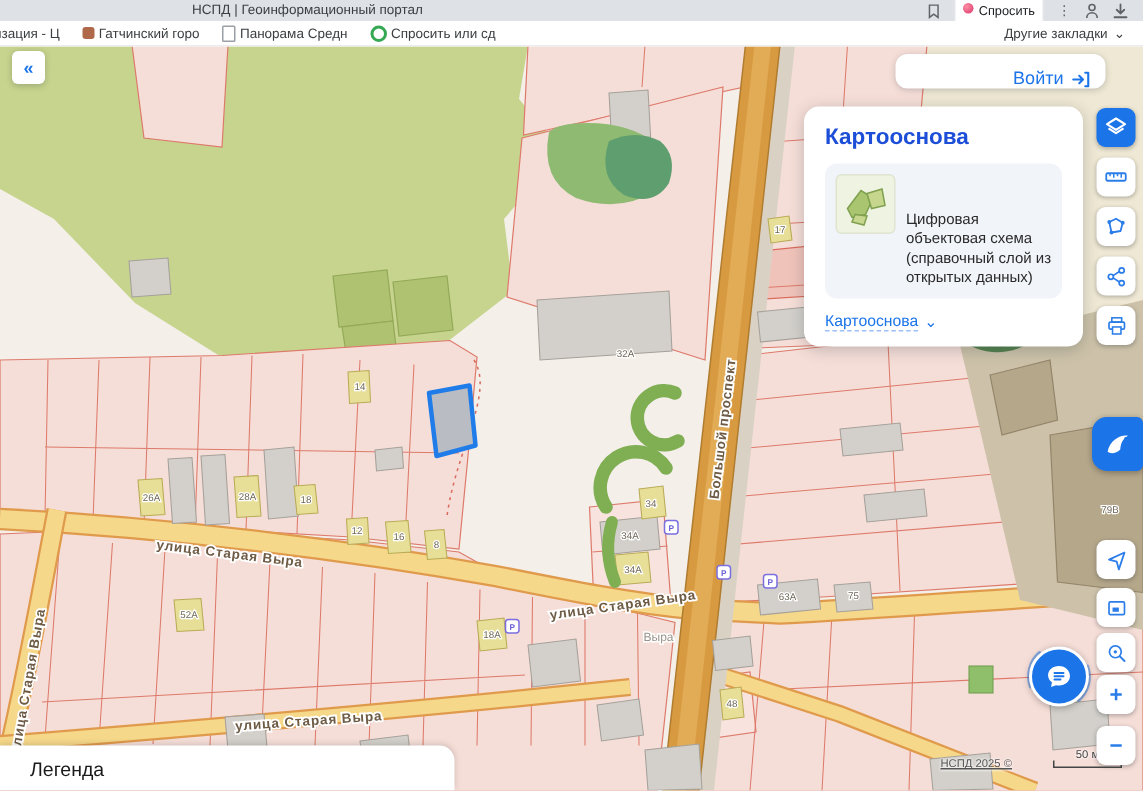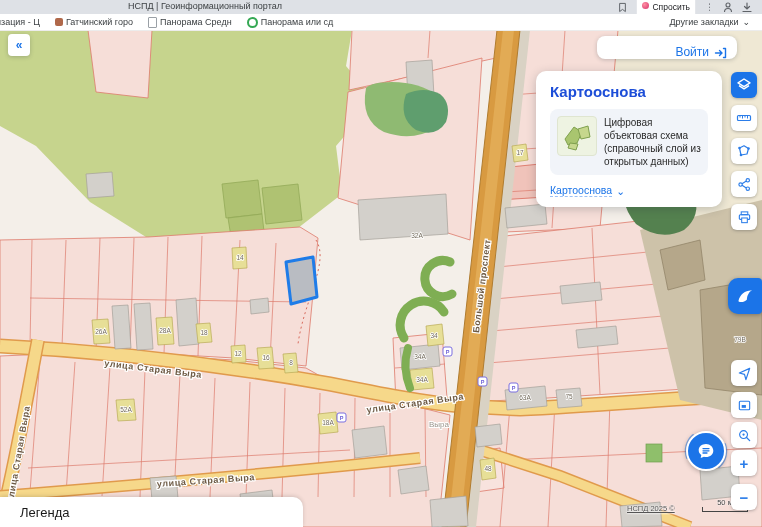--- a/index.html
+++ b/index.html
@@ -40,21 +40,21 @@
                 color:#1b74e8;font-size:12px;font-weight:700;}
   .login-bar{position:absolute;left:597px;top:36px;width:140px;height:23px;background:#fff;
              border-radius:8px;z-index:10;display:flex;align-items:flex-end;justify-content:flex-end;
              padding-right:10px;box-sizing:border-box;gap:5px;color:#1b74e8;font-size:12px;}
   .basemap-card{position:absolute;left:536px;top:71px;width:186px;background:#fff;border-radius:10px;
                 z-index:11;padding:12px 14px 10px;box-sizing:border-box;
                 box-shadow:0 2px 10px rgba(40,50,60,.25);}
   .basemap-card h3{margin:0 0 9px 0;font-size:15px;color:#1d4ed8;}
   .bm-inner{background:#f1f4f9;border-radius:8px;padding:7px;display:flex;gap:7px;}
   .bm-thumb{width:38px;height:38px;flex:none;background:#eef3e2;border:1px solid #dfe5d0;border-radius:4px;}
-  .bm-desc{font-size:10px;line-height:1.3;color:#2a2a2a;}
+  .bm-desc{font-size:10px;line-height:1.3;color:#2a2a2a;margin-top:24px;}
   .expand{margin-top:9px;font-size:10.5px;color:#1b74e8;display:flex;align-items:center;gap:4px;}
   .expand .lbl{border-bottom:1px dashed #9cc0f5;}
   .tool{position:absolute;left:731px;width:26px;height:26px;background:#fff;border-radius:6px;
         z-index:10;display:flex;align-items:center;justify-content:center;
         box-shadow:0 1px 3px rgba(60,64,67,.35);color:#2b7de9;}
   .tool.active{background:#1b74e8;color:#fff;}
   .tool.txt{font-size:15px;font-weight:700;color:#2b7de9;}
   .brand-btn{position:absolute;left:728px;top:278px;width:34px;height:36px;background:#1b74e8;
              border-radius:10px 4px 4px 10px;z-index:10;display:flex;align-items:center;
              justify-content:center;box-shadow:0 1px 4px rgba(0,0,0,.3);}
@@ -385,19 +385,19 @@
   <div class="bm">
     <span class="fav-sq"></span>
     <span>Гатчинский горо</span>
   </div>
   <div class="bm">
     <span class="fav-doc"></span>
     <span>Панорама Средн</span>
   </div>
   <div class="bm">
     <span class="fav-ring"></span>
-    <span>Панорама или сд</span>
+    <span>Спросить или сд</span>
   </div>
   <div class="other-bm">
     <span>Другие закладки</span>
     <span>⌄</span>
   </div>
 </div>
 
 </body></html>

